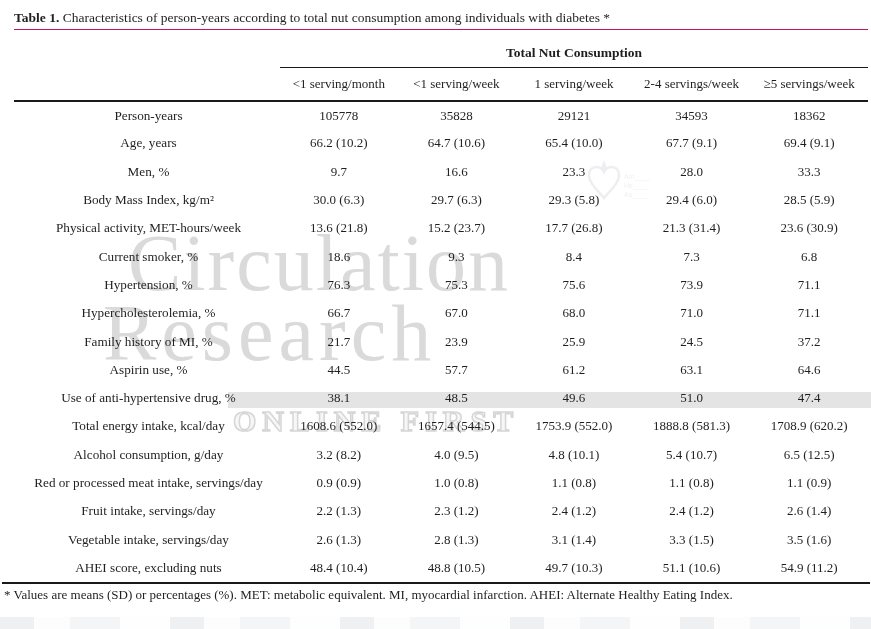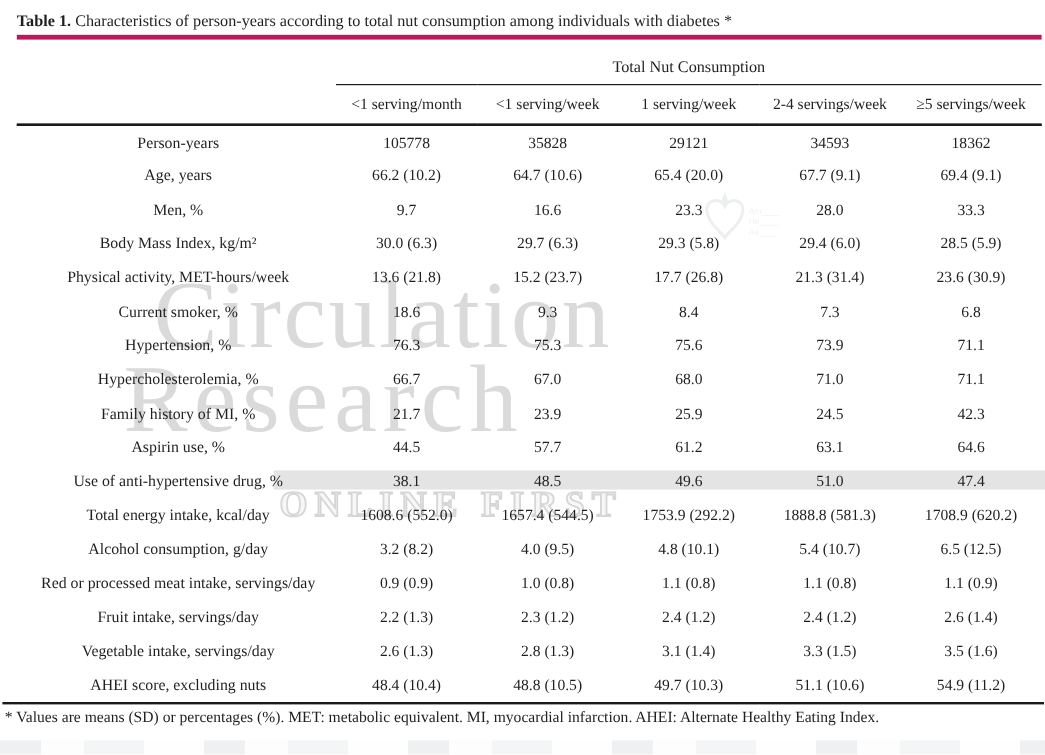--- a/index.html
+++ b/index.html
@@ -40,34 +40,34 @@
       rgba(165,172,180,0.22) 70px 120px, rgba(225,228,232,0.08) 120px 170px);
     opacity:.55;
   }
   
   .content { position:relative; z-index:1; }
   .title {
     margin: 10px 0 0 14px;
     width: 854px;
     font-size: 13.5px;
     padding-bottom: 3px;
-    border-bottom: 4px solid #be185d;
+    border-bottom: 1px solid #be185d;
   }
   .title b { font-weight:700; }
   table {
     border-collapse: collapse;
     table-layout: fixed;
     width: 854px;
     margin-left: 14px;
     font-size: 13px;
   }
   col.label-col { width: 266px; }
   thead .group-row td { border-bottom: 1px solid #1a1a1a; height: 30px; vertical-align: bottom; padding-bottom: 6px; }
   thead .group-row td.spacer { border-bottom: none; }
-  .group-header { text-align:center; font-weight:400; font-size:13.5px; }
+  .group-header { text-align:center; font-weight:700; font-size:13.5px; }
   thead .cols-row th {
     height: 32px; font-weight: 400; vertical-align: middle;
     border-bottom: 2px solid #1a1a1a; padding: 0; font-size: 13px;
   }
   tbody tr { height: 28.3px; }
   tbody th { text-align:center; font-weight:400; padding-left:4px; vertical-align:middle; font-size:13.2px; }
   tbody td { text-align:center; vertical-align:middle; font-size:13px; }
   .footnote {
     position:relative; z-index:1;
     margin: 0 0 0 2px;
@@ -133,21 +133,21 @@
             <td>105778</td>
             <td>35828</td>
             <td>29121</td>
             <td>34593</td>
             <td>18362</td>
           </tr>
           <tr>
             <th>Age, years</th>
             <td>66.2 (10.2)</td>
             <td>64.7 (10.6)</td>
-            <td>65.4 (20.0)</td>
+            <td>65.4 (10.0)</td>
             <td>67.7 (9.1)</td>
             <td>69.4 (9.1)</td>
           </tr>
           <tr>
             <th>Men, %</th>
             <td>9.7</td>
             <td>16.6</td>
             <td>23.3</td>
             <td>28.0</td>
             <td>33.3</td>
@@ -191,21 +191,21 @@
             <td>68.0</td>
             <td>71.0</td>
             <td>71.1</td>
           </tr>
           <tr>
             <th>Family history of MI, %</th>
             <td>21.7</td>
             <td>23.9</td>
             <td>25.9</td>
             <td>24.5</td>
-            <td>42.3</td>
+            <td>37.2</td>
           </tr>
           <tr>
             <th>Aspirin use, %</th>
             <td>44.5</td>
             <td>57.7</td>
             <td>61.2</td>
             <td>63.1</td>
             <td>64.6</td>
           </tr>
           <tr>
@@ -213,21 +213,21 @@
             <td>38.1</td>
             <td>48.5</td>
             <td>49.6</td>
             <td>51.0</td>
             <td>47.4</td>
           </tr>
           <tr>
             <th>Total energy intake, kcal/day</th>
             <td>1608.6 (552.0)</td>
             <td>1657.4 (544.5)</td>
-            <td>1753.9 (292.2)</td>
+            <td>1753.9 (552.0)</td>
             <td>1888.8 (581.3)</td>
             <td>1708.9 (620.2)</td>
           </tr>
           <tr>
             <th>Alcohol consumption, g/day</th>
             <td>3.2 (8.2)</td>
             <td>4.0 (9.5)</td>
             <td>4.8 (10.1)</td>
             <td>5.4 (10.7)</td>
             <td>6.5 (12.5)</td>

